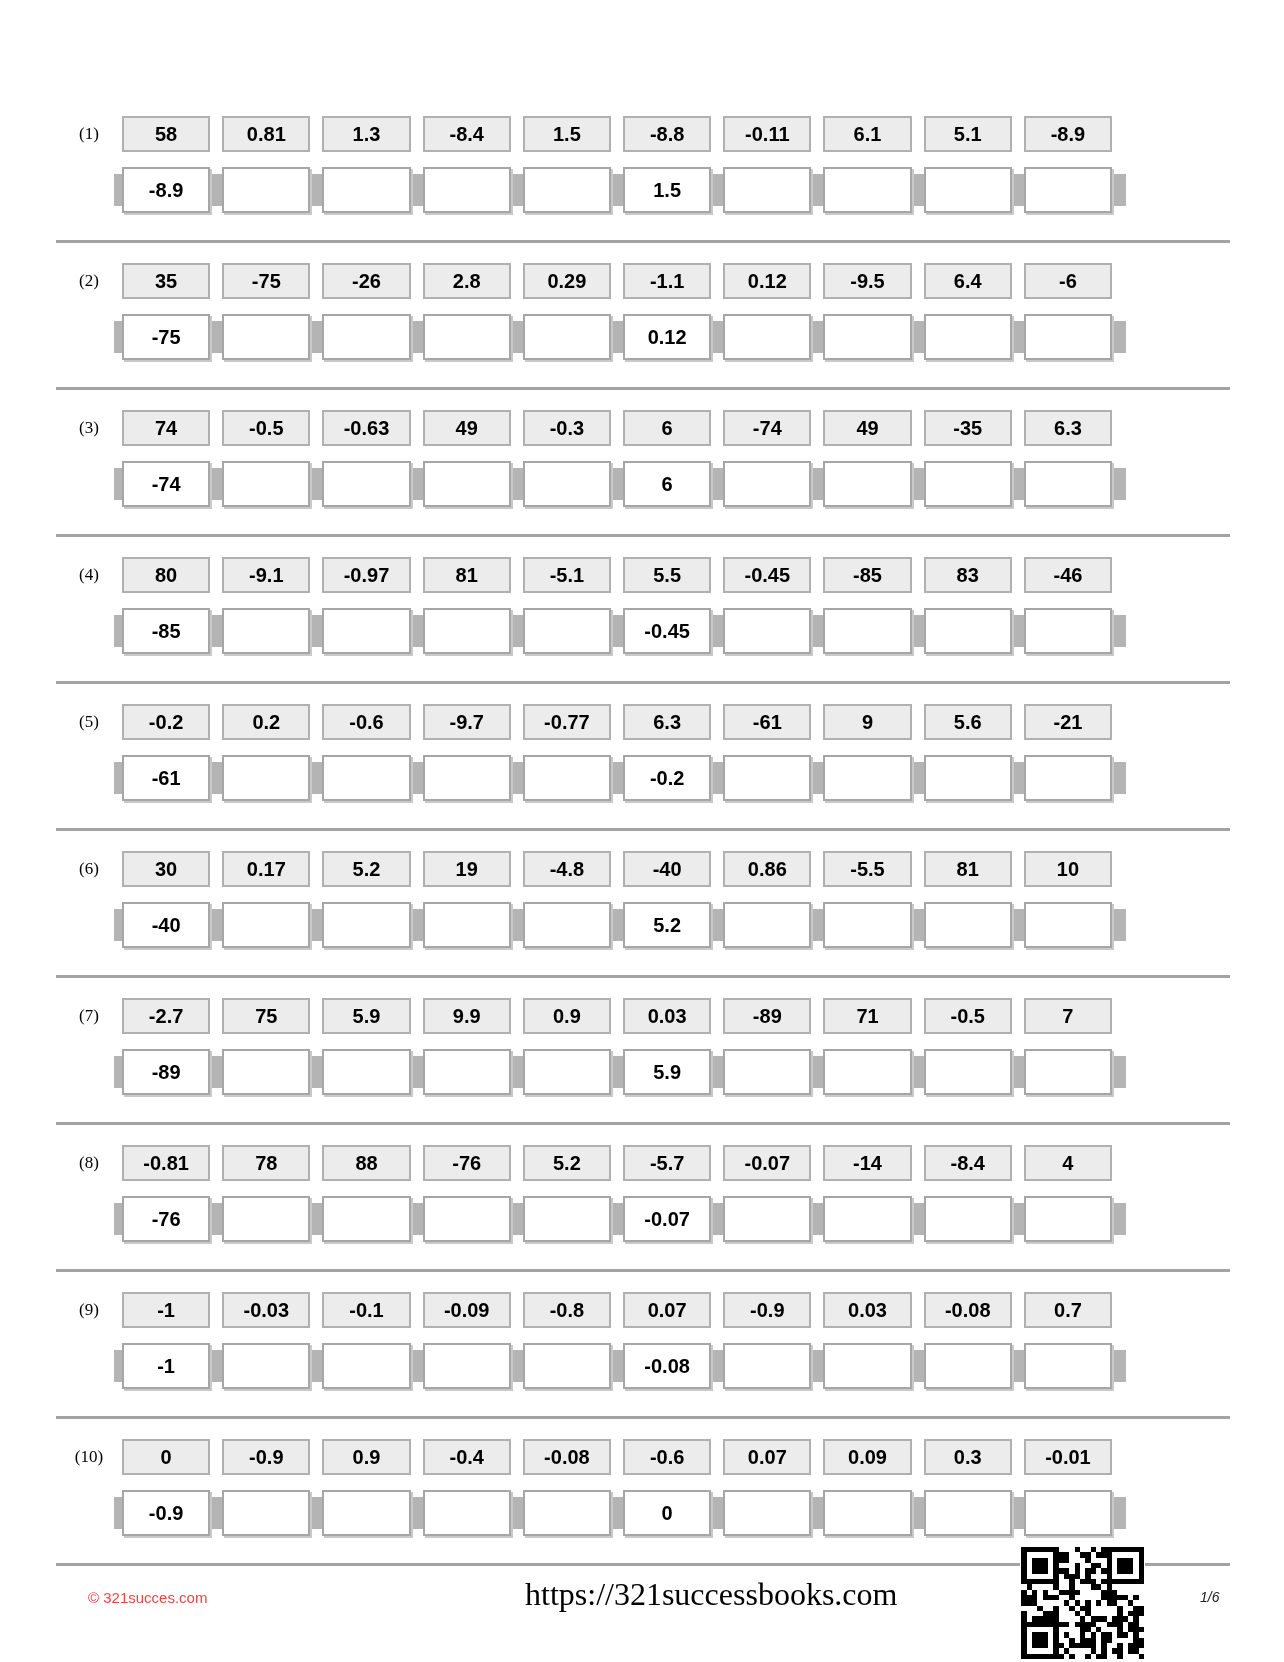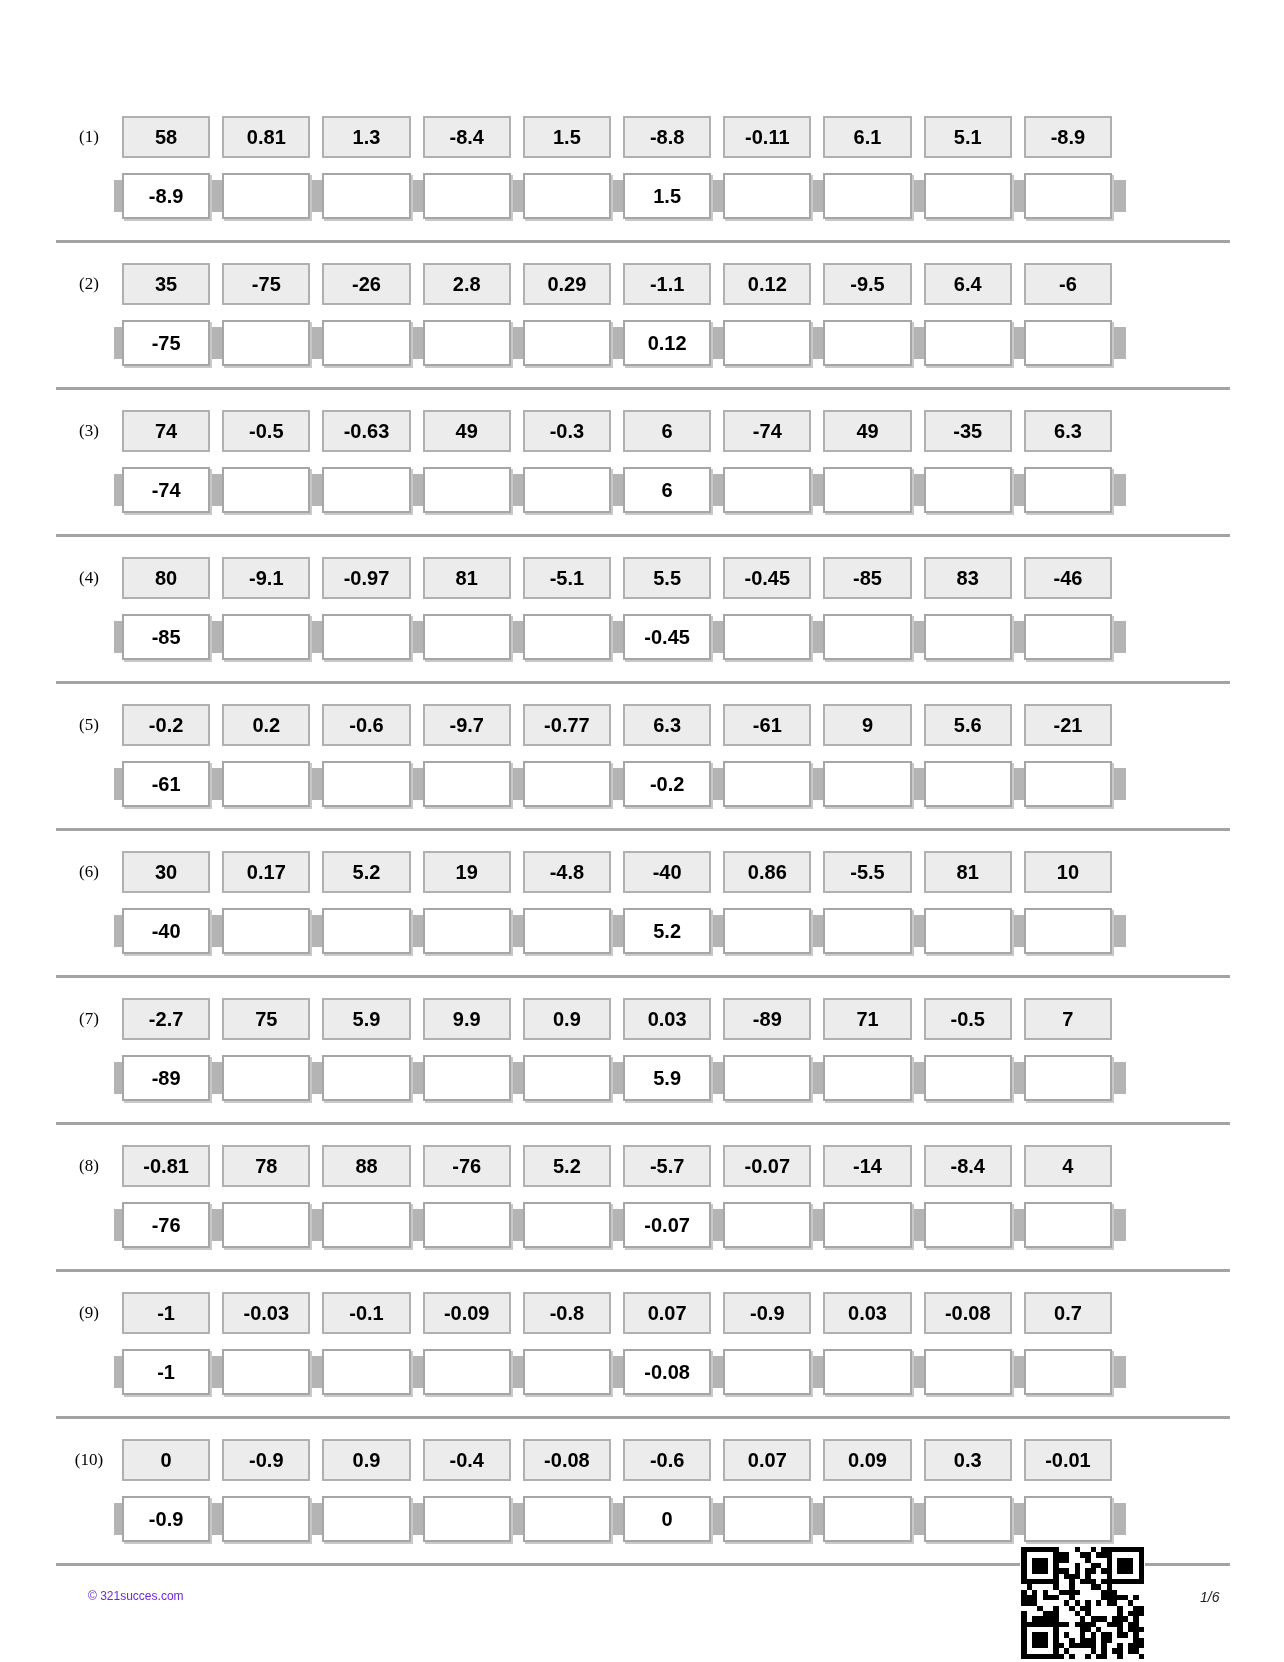--- a/index.html
+++ b/index.html
@@ -5,31 +5,31 @@
   html,body{margin:0;padding:0;background:#fff;}
   .page{position:relative;width:1284px;height:1662px;background:#ffffff;overflow:hidden;
         font-family:"Liberation Sans",sans-serif;color:#000;}
   .title{position:absolute;left:63px;top:56px;margin:0;
          font-family:"Liberation Serif",serif;font-weight:bold;font-size:32px;}
   .problems{position:absolute;left:56px;top:96px;width:1174px;}
   .problem{height:147px;box-sizing:border-box;border-bottom:3px solid #a3a3a3;padding-top:20px;}
   .prow{display:flex;}
   .plabel{width:66px;flex:none;display:flex;align-items:center;justify-content:center;
           font-family:"Liberation Serif",serif;font-size:17px;}
-  .numrow{display:flex;gap:12px;width:990px;height:42px;}
+  .numrow{display:flex;gap:12px;width:990px;height:36px;}
   .numbox{flex:1;background:#ececec;border:2px solid #b0b0b0;box-sizing:border-box;
           display:flex;align-items:center;justify-content:center;
           font-weight:bold;font-size:20px;}
   .answrap{margin-left:66px;margin-top:15px;width:990px;height:46px;position:relative;}
   .strip{position:absolute;left:-8px;right:-14px;top:7px;bottom:7px;background:#b4b4b4;}
   .ansrow{position:absolute;left:0;top:0;right:0;bottom:0;display:flex;gap:12px;}
   .ansbox{flex:1;background:#ffffff;border:2px solid #a6a6a6;box-sizing:border-box;
           display:flex;align-items:center;justify-content:center;
           font-weight:bold;font-size:20px;box-shadow:2px 2px 0 0 #c9c9c9;}
-  .copyright{position:absolute;left:88px;top:1589px;font-size:12px;color:#6d28d9;}
+  .copyright{position:absolute;left:88px;top:1589px;font-size:15px;color:#ef4444;}
   .url{position:absolute;left:525px;top:1576px;font-family:"Liberation Serif",serif;
        font-size:32px;color:#000;}
   .qr{position:absolute;left:1020px;top:1547px;width:125px;height:112px;background:#fff;}
   .pagenum{position:absolute;left:1200px;top:1589px;font-size:14px;color:#222;font-style:italic;}
 </style>
 </head>
 <body>
 
 <div class="page">
 
@@ -350,20 +350,21 @@
             <div class="ansbox"></div>
             <div class="ansbox"></div>
             <div class="ansbox"></div>
             <div class="ansbox"></div>
           </div>
         </div>
       </div>
     </div>
 
   <div class="copyright">© 321succes.com</div>
+  <div class="url">https://321successbooks.com</div>
   <svg class="qr" viewBox="0 0 23 21" shape-rendering="crispEdges">
       <rect x="0" y="0" width="23" height="21" fill="#ffffff"></rect>
       <rect x="10" y="0" width="1.02" height="1.02" fill="#000"></rect>
       <rect x="13" y="0" width="1.02" height="1.02" fill="#000"></rect>
       <rect x="15" y="0" width="1.02" height="1.02" fill="#000"></rect>
       <rect x="7" y="1" width="1.02" height="1.02" fill="#000"></rect>
       <rect x="8" y="1" width="1.02" height="1.02" fill="#000"></rect>
       <rect x="11" y="1" width="1.02" height="1.02" fill="#000"></rect>
       <rect x="12" y="1" width="1.02" height="1.02" fill="#000"></rect>
       <rect x="14" y="1" width="1.02" height="1.02" fill="#000"></rect>

